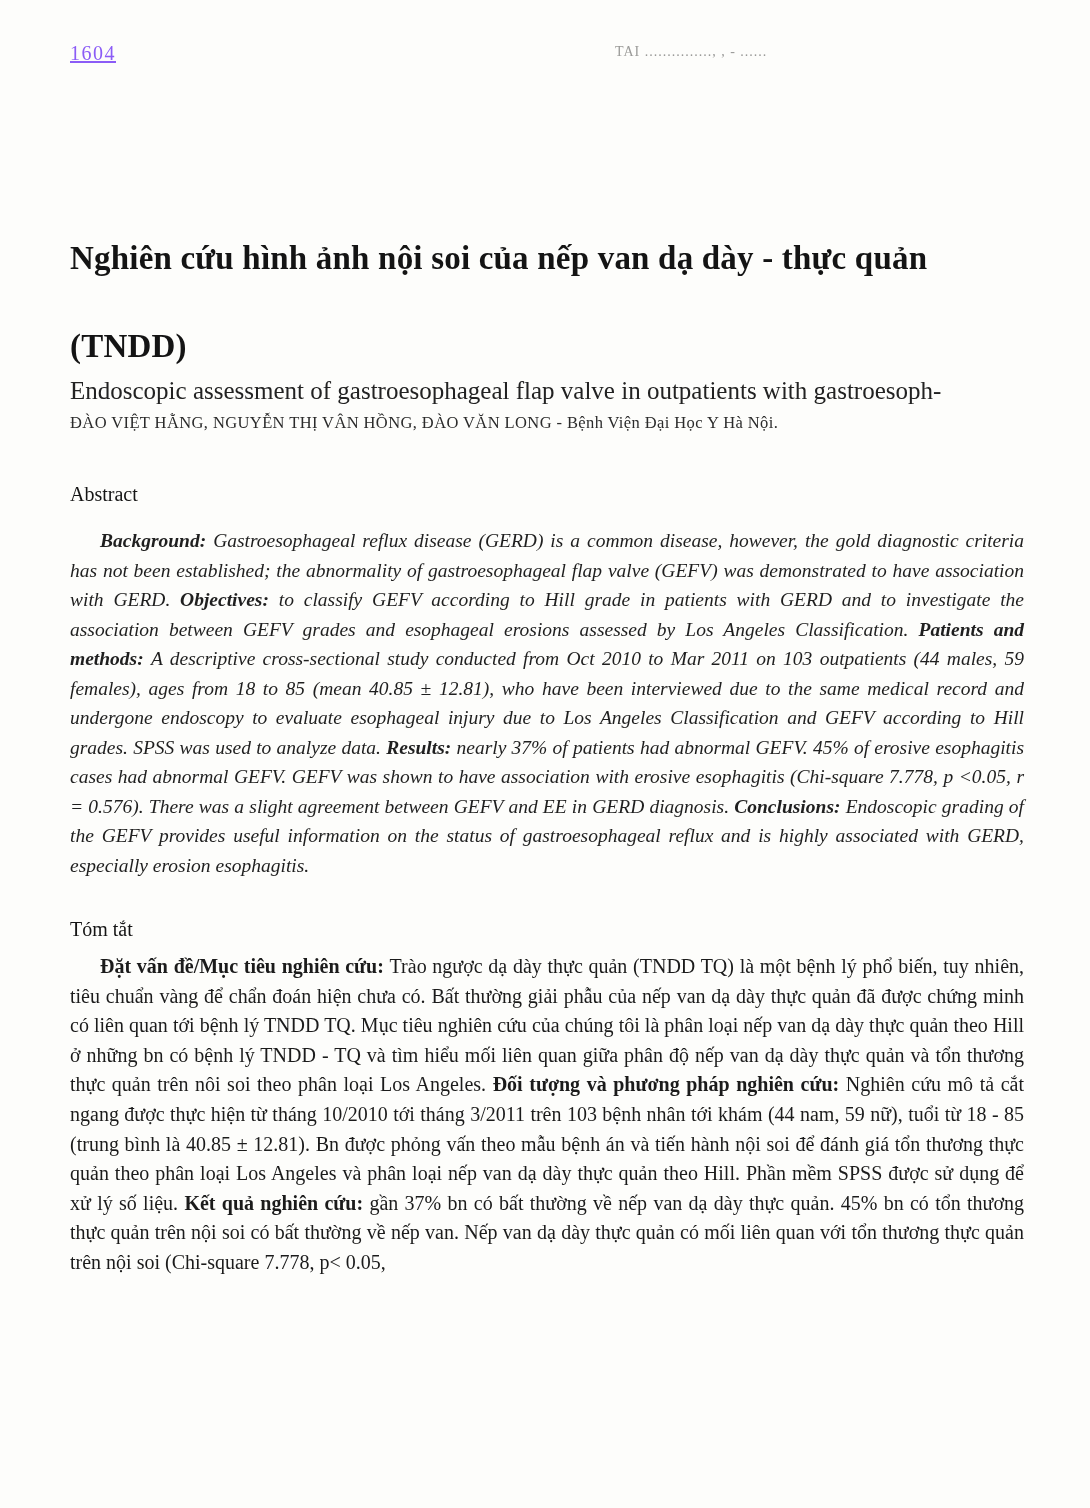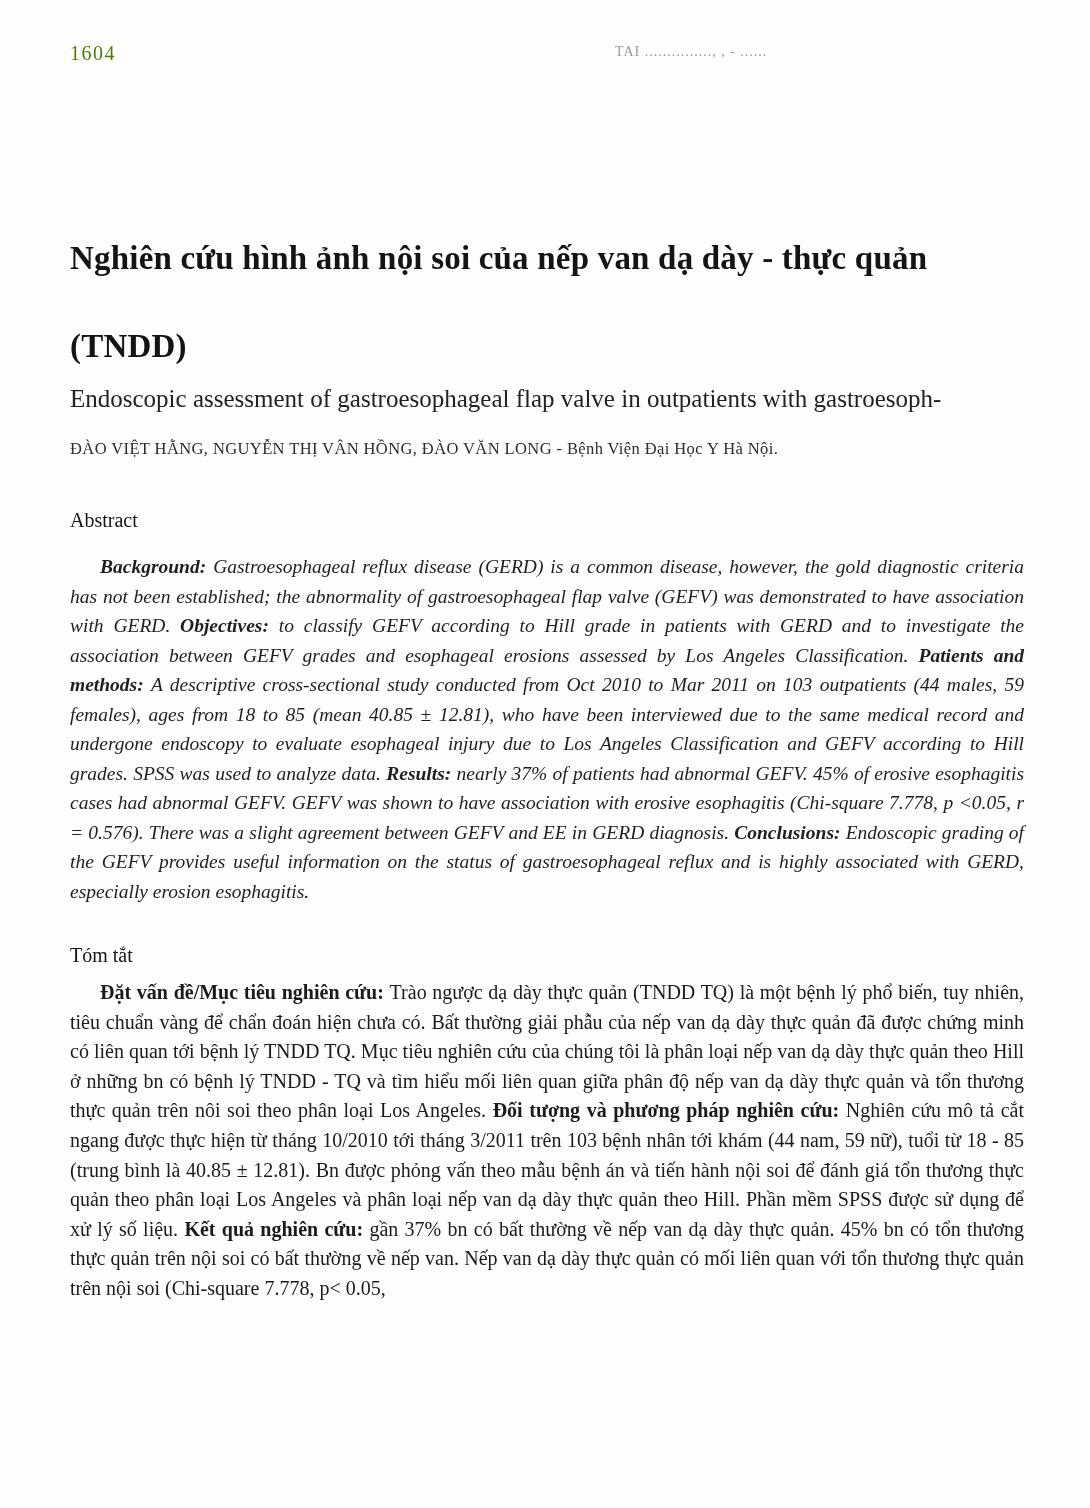--- a/index.html
+++ b/index.html
@@ -12,40 +12,40 @@
     overflow: hidden;
   }
   .page {
     position: absolute; inset: 0;
     background: #fdfdfb;
     padding: 42px 66px 0 70px;
   }
   .page-header { position: relative; height: 22px; }
   .page-number {
     position: absolute; left: 0; top: 0;
-    font-size: 20px; letter-spacing: 1.5px; color: #4d7c0f;
+    font-size: 20px; letter-spacing: 1.5px; color: #8b5cf6; text-decoration: underline;
   }
   .journal-header {
     position: absolute; left: 545px; top: 2px;
     font-size: 14px; letter-spacing: 1px;
     color: #9a9a98;
   }
   .title-vi {
     margin-top: 172px;
     font-size: 33px; font-weight: bold;
     line-height: 44px; letter-spacing: 0.2px;
     color: #141414;
   }
   .title-en {
-    margin-top: 14px;
+    margin-top: 6px;
     font-size: 25px; font-weight: normal;
     line-height: 33px; color: #222;
   }
   .authors {
-    margin-top: 24px;
+    margin-top: 6px;
     font-size: 16.5px; letter-spacing: 0.4px;
     color: #2b2b2b;
   }
   h2.sec {
     font-size: 20px; font-weight: normal; color: #151515;
   }
   .abstract-head { margin-top: 50px; }
   .abstract-body {
     margin-top: 20px;
     font-size: 19.5px; font-style: italic;

